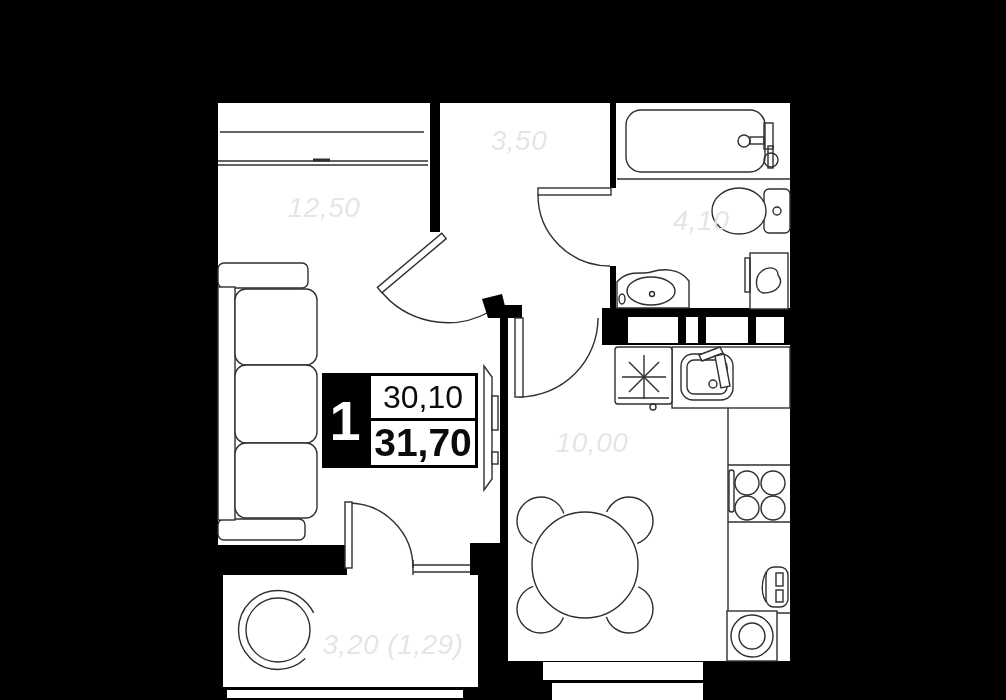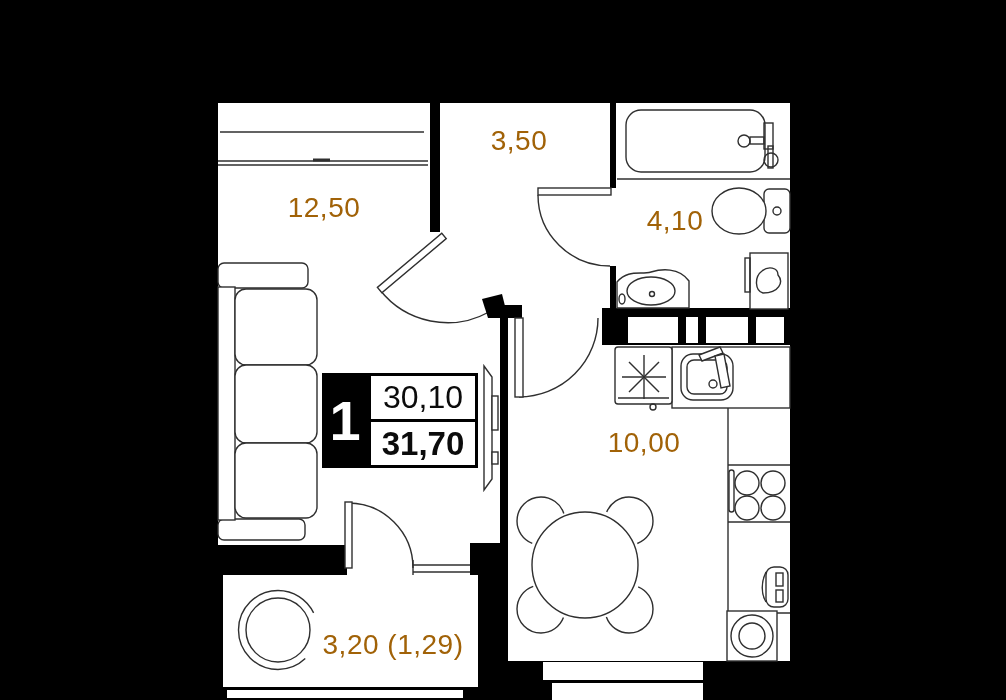--- a/index.html
+++ b/index.html
@@ -11,30 +11,30 @@
   .floor{position:absolute;background:#fff;z-index:1;}
   .wall{position:absolute;background:#000;z-index:2;}
   .shaft{position:absolute;background:#fff;z-index:3;}
   #furniture{position:absolute;left:0;top:0;z-index:4;pointer-events:none;}
   #furniture *{stroke:#2f2f2f;stroke-width:1.4;fill:none;}
   #furniture .wh{fill:#fff;}
   #furniture .blk{fill:#000;stroke:none;}
   #furniture .thick{stroke-width:3;}
   .arealabel{
     position:absolute;z-index:5;transform:translate(-50%,-50%);
-    font-size:28px;color:#a16207;white-space:nowrap;letter-spacing:0.5px;
+    font-size:28px;color:#e5e5e5;white-space:nowrap;letter-spacing:0.5px;font-style:italic;
   }
   .flag{position:absolute;left:322px;top:373px;width:156px;height:95px;display:flex;z-index:6;}
   .flag-num{
     width:46px;background:#000;color:#fff;font-size:56px;font-weight:bold;
     display:flex;align-items:center;justify-content:center;
   }
   .flag-cells{flex:1;border:3px solid #000;background:#fff;display:flex;flex-direction:column;text-align:center;}
   .flag-cell{flex:1;display:flex;align-items:center;justify-content:center;font-size:32px;color:#0b0b0b;}
-  .flag-cell.total{border-top:3px solid #000;font-weight:bold;font-size:33px;}
+  .flag-cell.total{border-top:3px solid #000;font-weight:bold;font-size:39px;}
 </style>
 </head>
 <body>
 
 <div class="floor" style="left:218px;top:103px;width:212px;height:442px;"></div>
 <div class="floor" style="left:430px;top:232px;width:78px;height:313px;"></div>
 <div class="floor" style="left:440px;top:103px;width:170px;height:215px;"></div>
 <div class="floor" style="left:616px;top:103px;width:174px;height:209px;"></div>
 <div class="floor" style="left:608px;top:188px;width:9px;height:78px;"></div>
 <div class="floor" style="left:508px;top:318px;width:282px;height:343px;"></div>
@@ -189,22 +189,22 @@
   </g>
 
   <g>
     <circle cx="278" cy="630" r="39.5" stroke-dasharray="198.2 50" stroke-dashoffset="216.3"></circle>
     <circle cx="278" cy="630" r="32"></circle>
   </g>
 </svg>
 
 <div class="arealabel" style="left:324px;top:208px;">12,50</div>
 <div class="arealabel" style="left:519px;top:141px;">3,50</div>
-<div class="arealabel" style="left:675px;top:221px;text-align:center;">4,10</div>
-<div class="arealabel" style="left:644px;top:443px;">10,00</div>
+<div class="arealabel" style="left:701px;top:221px;text-align:center;">4,10</div>
+<div class="arealabel" style="left:592px;top:443px;">10,00</div>
 <div class="arealabel" style="left:393px;top:645px;">3,20 (1,29)</div>
 
 <div class="flag">
   <div class="flag-num">1</div>
   <div class="flag-cells">
     <div class="flag-cell living">30,10</div>
     <div class="flag-cell total">31,70</div>
   </div>
 </div>
 

